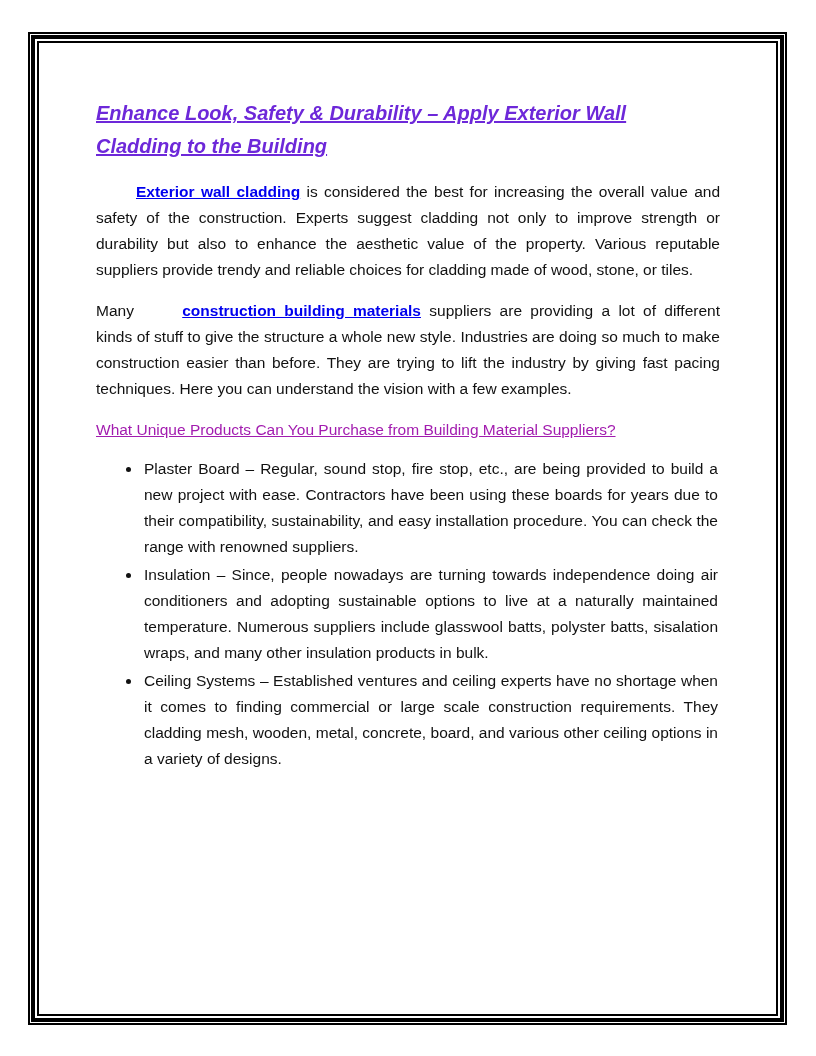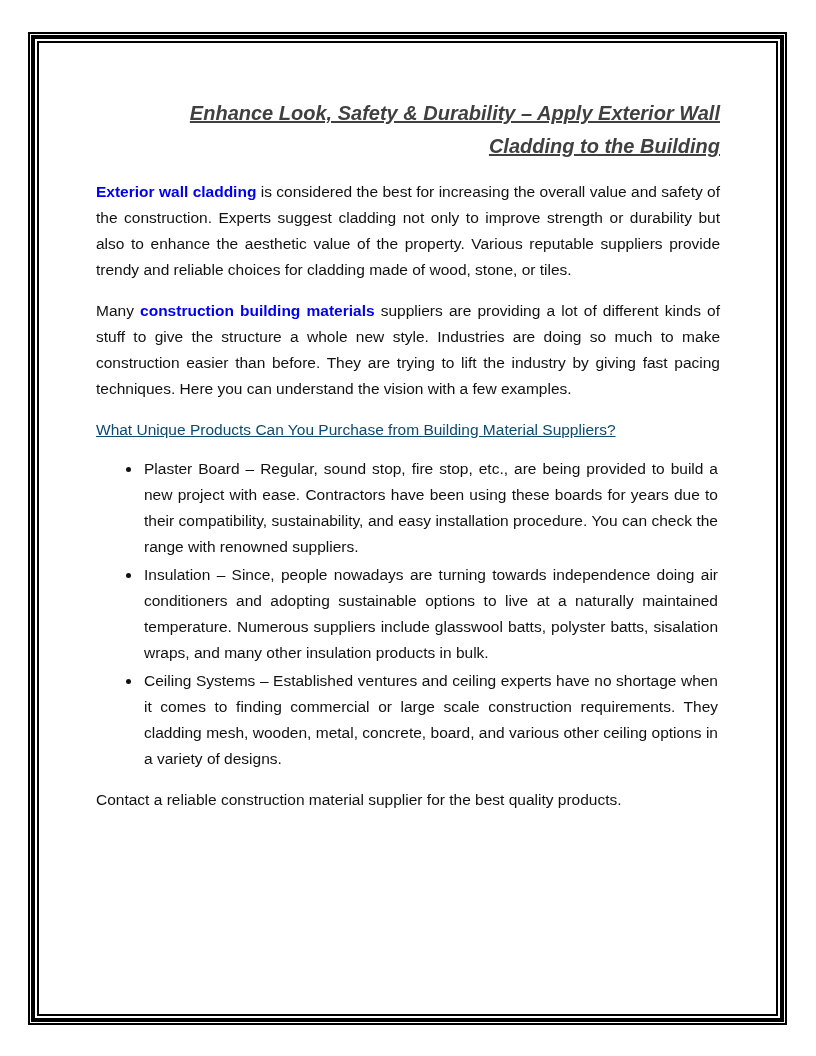--- a/index.html
+++ b/index.html
@@ -36,44 +36,46 @@
     left: 96px;
     right: 96px;
     top: 97px;
   }
   .title {
     margin: 0 0 16px 0;
     font-size: 20px;
     line-height: 33px;
     font-weight: bold;
     font-style: italic;
-    text-align: right;
-    color: #404040;
+    text-align: left;
+    color: #6d28d9;
   }
   .title-line {
     display: block;
     text-decoration: underline;
   }
   p.body-para {
     margin: 0 0 15px 0;
     font-size: 15.5px;
     line-height: 26px;
     text-align: justify;
   }
   .doc-link {
     font-weight: bold;
+    text-decoration: underline;
     cursor: pointer;
+    margin-left: 40px;
   }
   .section-heading {
     margin: 0 0 13px 0;
     font-size: 15.5px;
     line-height: 26px;
     font-weight: normal;
     text-decoration: underline;
-    color: #0c4a6e;
+    color: #a21caf;
   }
   ul.bullet-list {
     margin: 0 0 15px 0;
     padding: 0 0 0 44px;
     font-size: 15.5px;
     line-height: 26px;
   }
   ul.bullet-list li {
     text-align: justify;
     padding-left: 2px;
@@ -102,15 +104,14 @@
 
   <h2 class="section-heading">What Unique Products Can You Purchase from Building Material Suppliers?</h2>
 
   <ul class="bullet-list">
     <li>Plaster Board – Regular, sound stop, fire stop, etc., are being provided to build a new project with ease. Contractors have been using these boards for years due to their compatibility, sustainability, and easy installation procedure. You can check the range with renowned suppliers.</li>
     <li>Insulation – Since, people nowadays are turning towards independence doing air conditioners and adopting sustainable options to live at a naturally maintained temperature. Numerous suppliers include glasswool batts, polyster batts, sisalation wraps, and many other insulation products in bulk.</li>
     <li>Ceiling Systems – Established ventures and ceiling experts have no shortage when it comes to finding commercial or large scale construction requirements. They cladding mesh, wooden, metal, concrete, board, and various other ceiling options in a variety of designs.</li>
   </ul>
 
 
-  <p class="body-para">Contact a reliable construction material supplier for the best quality products.</p>
 
 </div>
 
 </body></html>

